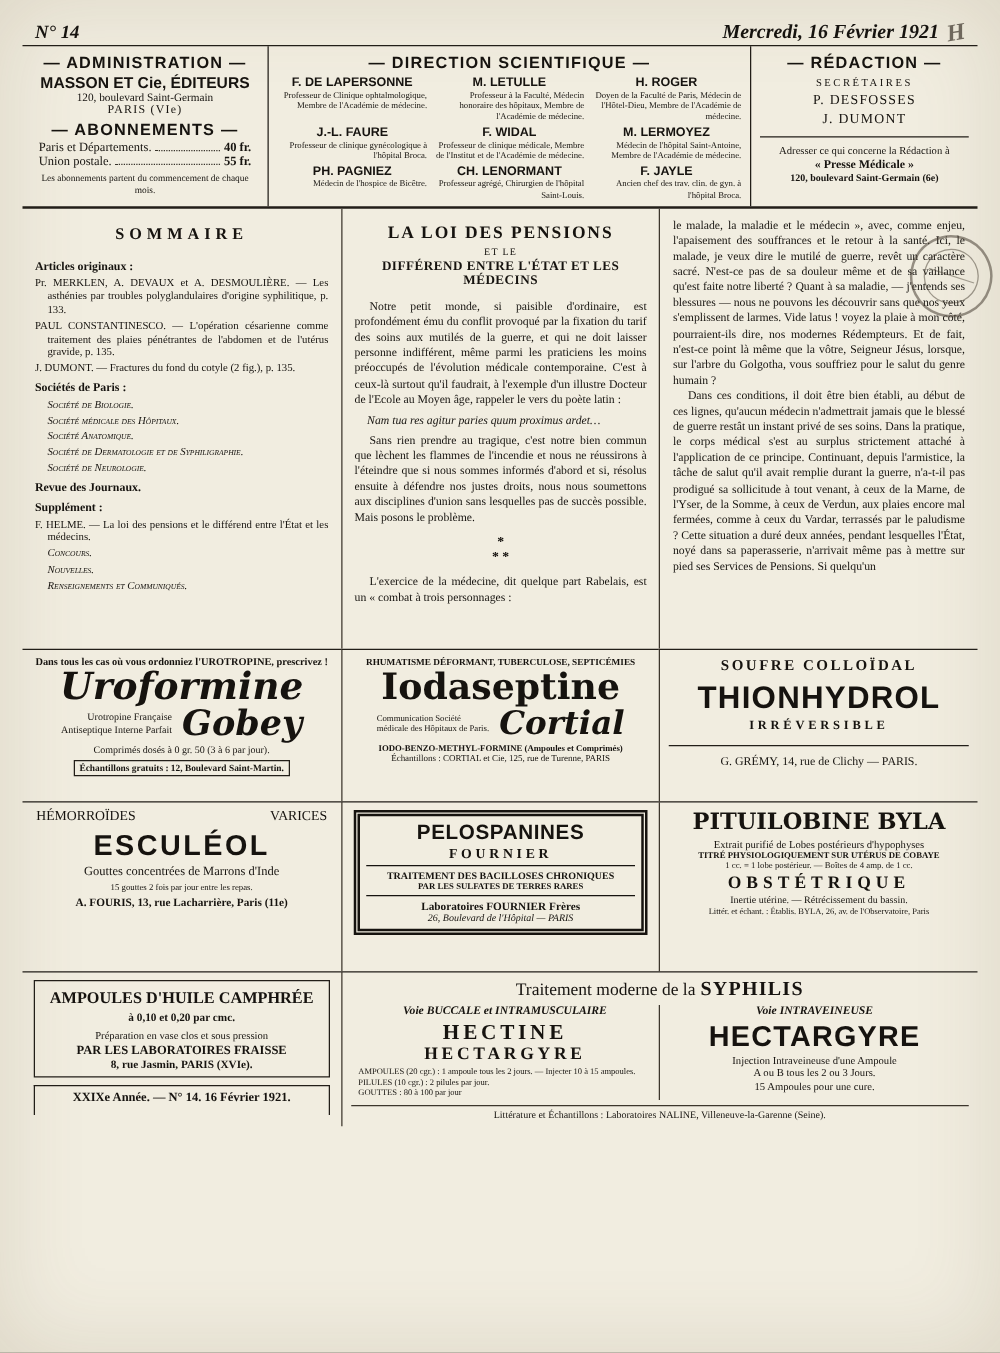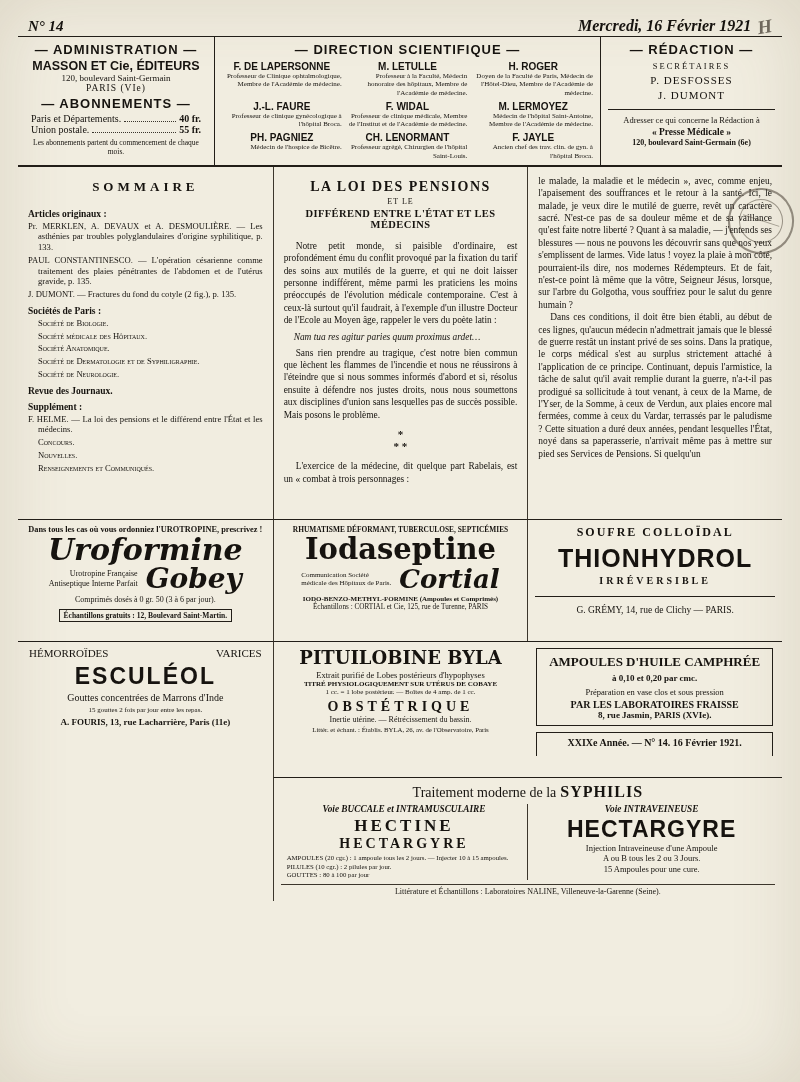--- a/index.html
+++ b/index.html
@@ -62,21 +62,21 @@
   .red-note-c { font-weight:bold; font-size:8px; }
 
   
   .main { display:grid; grid-template-columns:1fr 1fr 1fr; height:352px; overflow:hidden; }
   .col { padding:8px 10px 4px; overflow:hidden; }
   .col + .col { border-left:1px solid #3c362c; }
 
   .som-title { text-align:center; font-weight:bold; font-size:13px; letter-spacing:4px; margin:4px 0 14px; }
   .som-h { font-weight:bold; font-size:9.5px; margin:6px 0 2px; }
   .som-item { font-size:8.6px; line-height:1.25; text-align:justify; padding-left:10px; text-indent:-10px; margin-bottom:2px; }
-  .som-sc { font-variant:small-caps; padding-left:10px; text-indent:0; }
+  .som-sc { font-variant:small-caps; padding-left:10px; text-indent:0;font-style:italic; }
   .som-revue { font-weight:bold; font-size:9.5px; margin-top:6px; }
 
   .art-t1 { text-align:center; font-weight:bold; font-size:14px; letter-spacing:1.5px; margin:4px 0 2px; }
   .art-t2 { text-align:center; font-size:8px; letter-spacing:1px; margin-bottom:2px; }
   .art-t3 { text-align:center; font-weight:bold; font-size:10.5px; letter-spacing:.4px; margin-bottom:10px; }
   .para { font-size:9.4px; line-height:1.32; text-align:justify; text-indent:12px; }
   .para.noindent { text-indent:0; }
   .latin { font-style:italic; font-size:9.4px; margin:5px 0 5px 10px; }
   .asterism { text-align:center; font-weight:bold; font-size:11px; line-height:1; margin:8px 0; }
   .asterism div { line-height:1.05; }
@@ -321,20 +321,30 @@
       <div class="escu-row">
         <span>HÉMORROÏDES</span>
         <span>VARICES</span>
       </div>
       <div class="escu-name">ESCULÉOL</div>
       <div class="escu-l1">Gouttes concentrées de Marrons d'Inde</div>
       <div class="escu-l2">15 gouttes 2 fois par jour entre les repas.</div>
       <div class="escu-l3">A. FOURIS, 13, rue Lacharrière, Paris (11e)</div>
     </div>
 
+    <div class="cell bl">
+      <div class="pelo-box">
+        <div class="pelo-name">PELOSPANINES</div>
+        <div class="pelo-sub">FOURNIER</div>
+        <div class="pelo-l1">TRAITEMENT DES BACILLOSES CHRONIQUES</div>
+        <div class="pelo-l2">PAR LES SULFATES DE TERRES RARES</div>
+        <div class="pelo-l3">Laboratoires FOURNIER Frères</div>
+        <div class="pelo-l4">26, Boulevard de l'Hôpital — PARIS</div>
+      </div>
+    </div>
 
     <div class="cell bl">
       <div class="pitui-name">PITUILOBINE BYLA</div>
       <div class="pitui-l1">Extrait purifié de Lobes postérieurs d'hypophyses</div>
       <div class="pitui-l2">TITRÉ PHYSIOLOGIQUEMENT SUR UTÉRUS DE COBAYE</div>
       <div class="pitui-l3">1 cc. = 1 lobe postérieur. — Boîtes de 4 amp. de 1 cc.</div>
       <div class="pitui-name2">OBSTÉTRIQUE</div>
       <div class="pitui-l4">Inertie utérine. — Rétrécissement du bassin.</div>
       <div class="pitui-l5">Littér. et échant. : Établis. BYLA, 26, av. de l'Observatoire, Paris</div>
     </div>

